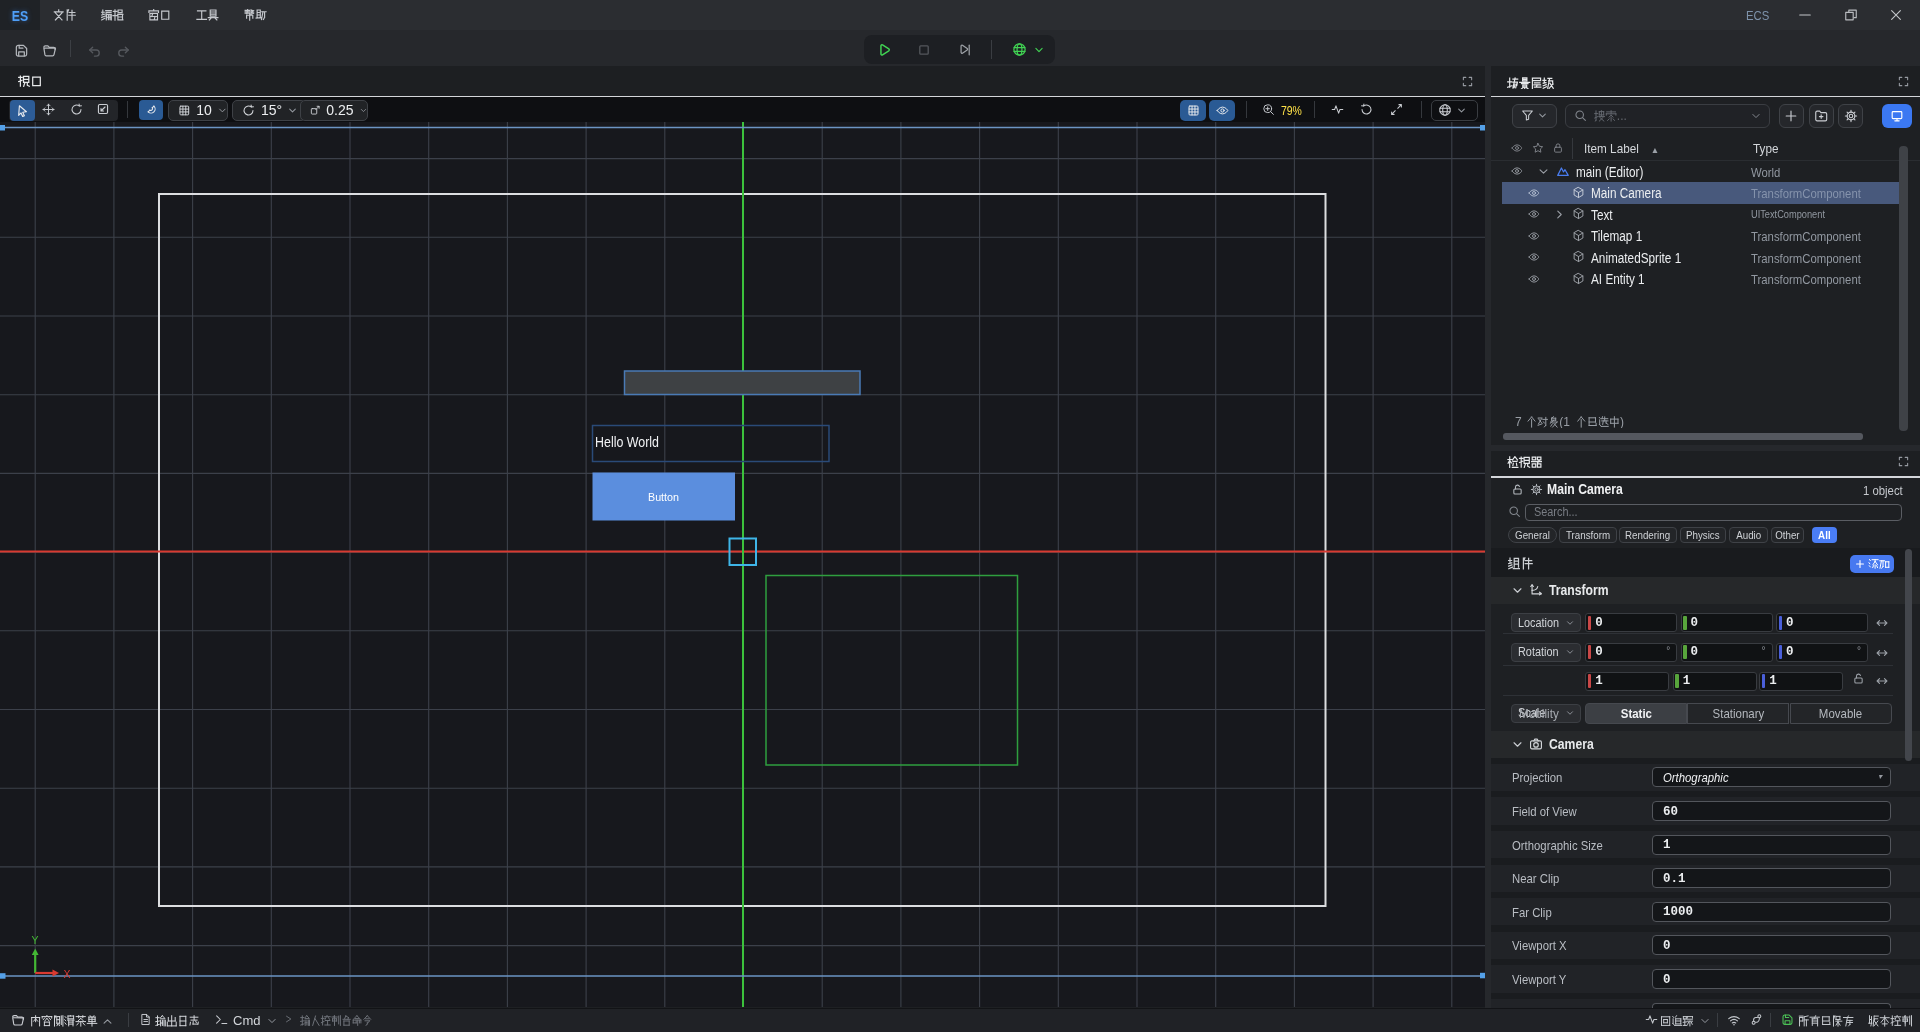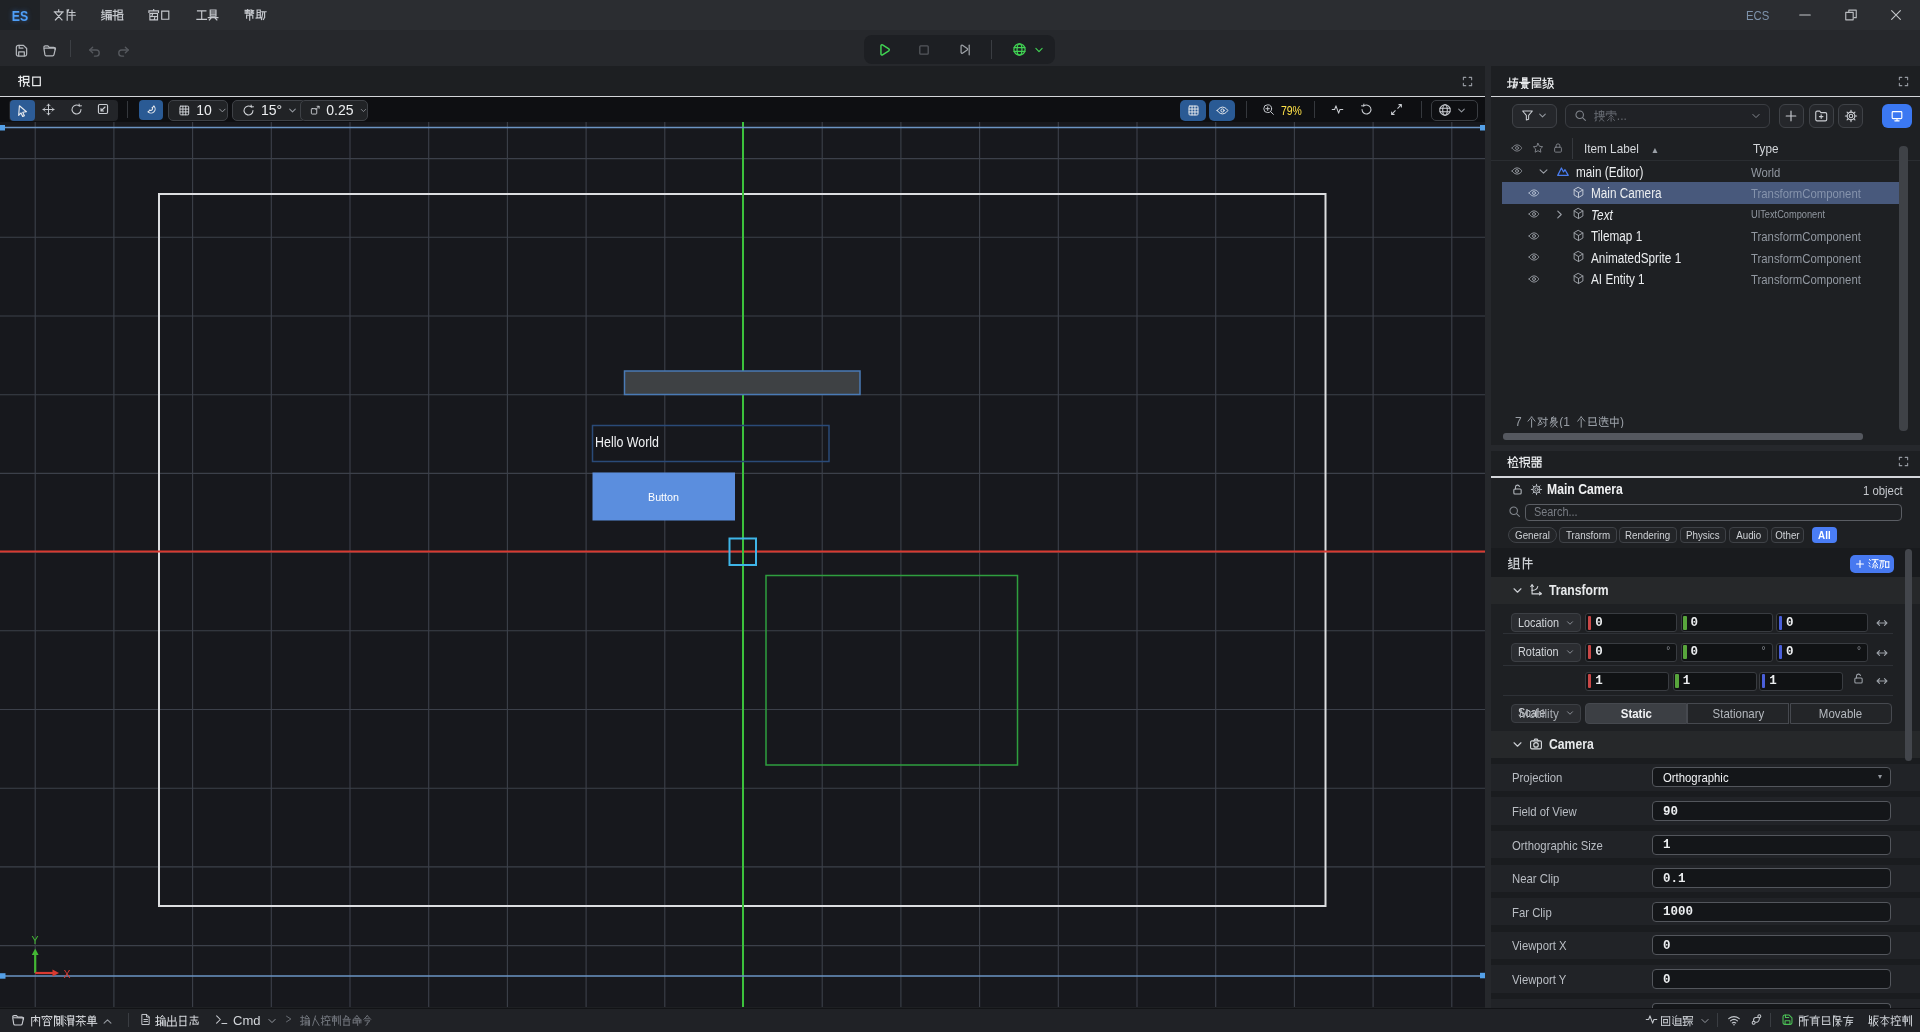--- a/index.html
+++ b/index.html
@@ -392,21 +392,21 @@
     <svg width="11" height="11" viewBox="0 0 16 16" style="display:block">
       <path d="M5.5 3l5 5-5 5" fill="none" stroke="#9b9fa6" stroke-width="1.6" stroke-linecap="round" stroke-linejoin="round"></path>
     </svg>
   </div>
 <div style="position:absolute;left:1572px;top:207.0px;width:13px;height:13px;">
     <svg width="13" height="13" viewBox="0 0 16 16" style="display:block">
       <path d="M8 1.8l5.4 3.1v6.2L8 14.2l-5.4-3.1V4.9z" fill="none" stroke="#9b9fa6" stroke-width="1.2" stroke-linecap="round" stroke-linejoin="round"></path>
       <path d="M2.6 4.9L8 8l5.4-3.1M8 8v6.2" fill="none" stroke="#9b9fa6" stroke-width="1.2" stroke-linecap="round" stroke-linejoin="round"></path>
     </svg>
   </div>
-<div style="position:absolute;left:1591px;top:206.5px;color:#eceef0;font-size:14px;font-style:italic;"><span class="c84">Text</span></div>
+<div style="position:absolute;left:1591px;top:206.5px;color:#eceef0;font-size:14px;"><span class="c84">Text</span></div>
 <div style="position:absolute;left:1751px;top:207.5px;color:#9298a1;font-size:11px;"><span class="c84">UITextComponent</span></div>
 <div style="position:absolute;left:1528px;top:229.5px;width:12px;height:12px;">
     <svg width="12" height="12" viewBox="0 0 16 16" style="display:block">
       <path d="M1.5 8s2.4-4.2 6.5-4.2S14.5 8 14.5 8s-2.4 4.2-6.5 4.2S1.5 8 1.5 8z" fill="none" stroke="#9b9fa6" stroke-width="1.2" stroke-linecap="round" stroke-linejoin="round"></path>
       <circle cx="8" cy="8" r="2" fill="none" stroke="#9b9fa6" stroke-width="1.2" stroke-linecap="round" stroke-linejoin="round"></circle>
     </svg>
   </div>
 <div style="position:absolute;left:1572px;top:228.5px;width:13px;height:13px;">
     <svg width="13" height="13" viewBox="0 0 16 16" style="display:block">
       <path d="M8 1.8l5.4 3.1v6.2L8 14.2l-5.4-3.1V4.9z" fill="none" stroke="#9b9fa6" stroke-width="1.2" stroke-linecap="round" stroke-linejoin="round"></path>
@@ -652,28 +652,28 @@
     <svg width="14" height="14" viewBox="0 0 16 16" style="display:block">
       <rect x="1.8" y="4.5" width="12.4" height="9" rx="1.5" fill="none" stroke="#d3d6da" stroke-width="1.3" stroke-linecap="round" stroke-linejoin="round"></rect>
       <circle cx="8" cy="9" r="2.6" fill="none" stroke="#d3d6da" stroke-width="1.3" stroke-linecap="round" stroke-linejoin="round"></circle>
       <path d="M5.5 4.5l1-2h3l1 2" fill="none" stroke="#d3d6da" stroke-width="1.3" stroke-linecap="round" stroke-linejoin="round"></path>
     </svg>
   </div>
 <div style="position:absolute;left:1549px;top:736px;color:#e8eaec;font-size:14.5px;font-weight:bold;"><span class="c84">Camera</span></div>
 <div style="position:absolute;left:1491px;top:758px;width:429px;height:250px;background:#1a1c1f;"></div>
 <div style="position:absolute;left:1491px;top:763.8px;width:429px;height:27.2px;background:#212327;"></div>
 <div style="position:absolute;left:1512px;top:770.3px;color:#b9bdc3;font-size:13.5px;"><span class="c84">Projection</span></div>
-<div style="position:absolute;left:1652px;top:767.4px;width:239px;height:20px;background:#141619;border:1px solid #53565c;border-radius:4px;">
+<div style="position:absolute;left:1652px;top:767.4px;width:239px;height:20px;background:#141619;border:1px solid #53565c;border-radius:4px;font-style:italic;">
     <span style="position:absolute;left:10px;top:2px;color:#f0f1f3;font-size:13.5px;"><span class="c84">Orthographic</span></span>
     <span style="position:absolute;right:8px;top:4px;color:#9599a0;font-size:8px">▾</span>
   </div>
 <div style="position:absolute;left:1491px;top:797.4px;width:429px;height:27.2px;background:#212327;"></div>
 <div style="position:absolute;left:1512px;top:803.9px;color:#b9bdc3;font-size:13.5px;"><span class="c84">Field of View</span></div>
 <div style="position:absolute;left:1652px;top:801.0px;width:239px;height:20px;background:#141619;border:1px solid #53565c;border-radius:4px;">
-    <span style="position:absolute;left:10px;top:2.5px;color:#eceef0;font-size:12.5px;font-weight:bold;font-family:'Liberation Mono',monospace">90</span>
+    <span style="position:absolute;left:10px;top:2.5px;color:#eceef0;font-size:12.5px;font-weight:bold;font-family:'Liberation Mono',monospace">60</span>
   </div>
 <div style="position:absolute;left:1491px;top:831.0px;width:429px;height:27.2px;background:#212327;"></div>
 <div style="position:absolute;left:1512px;top:837.5px;color:#b9bdc3;font-size:13.5px;"><span class="c84">Orthographic Size</span></div>
 <div style="position:absolute;left:1652px;top:834.6px;width:239px;height:20px;background:#141619;border:1px solid #53565c;border-radius:4px;">
     <span style="position:absolute;left:10px;top:2.5px;color:#eceef0;font-size:12.5px;font-weight:bold;font-family:'Liberation Mono',monospace">1</span>
   </div>
 <div style="position:absolute;left:1491px;top:864.5999999999999px;width:429px;height:27.2px;background:#212327;"></div>
 <div style="position:absolute;left:1512px;top:871.0999999999999px;color:#b9bdc3;font-size:13.5px;"><span class="c84">Near Clip</span></div>
 <div style="position:absolute;left:1652px;top:868.1999999999999px;width:239px;height:20px;background:#141619;border:1px solid #53565c;border-radius:4px;">
     <span style="position:absolute;left:10px;top:2.5px;color:#eceef0;font-size:12.5px;font-weight:bold;font-family:'Liberation Mono',monospace">0.1</span>

